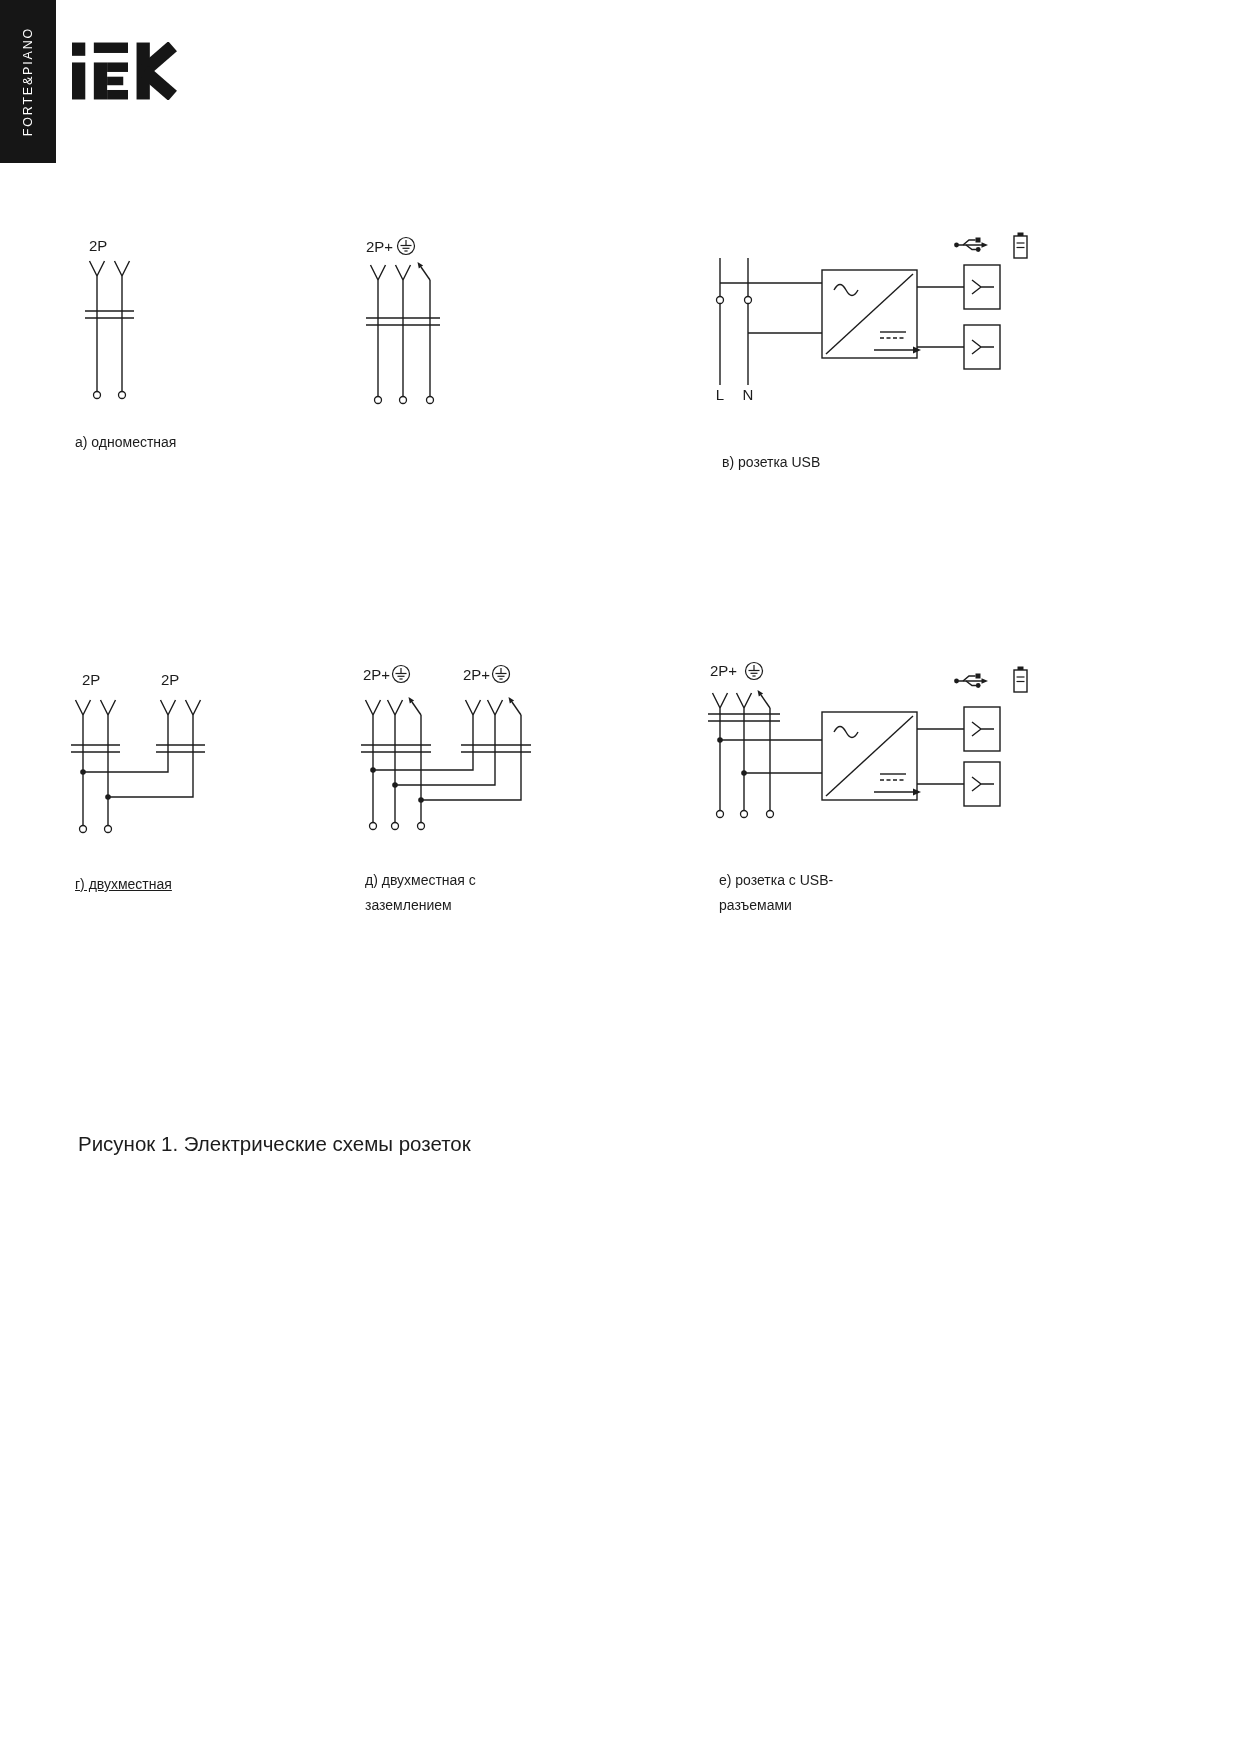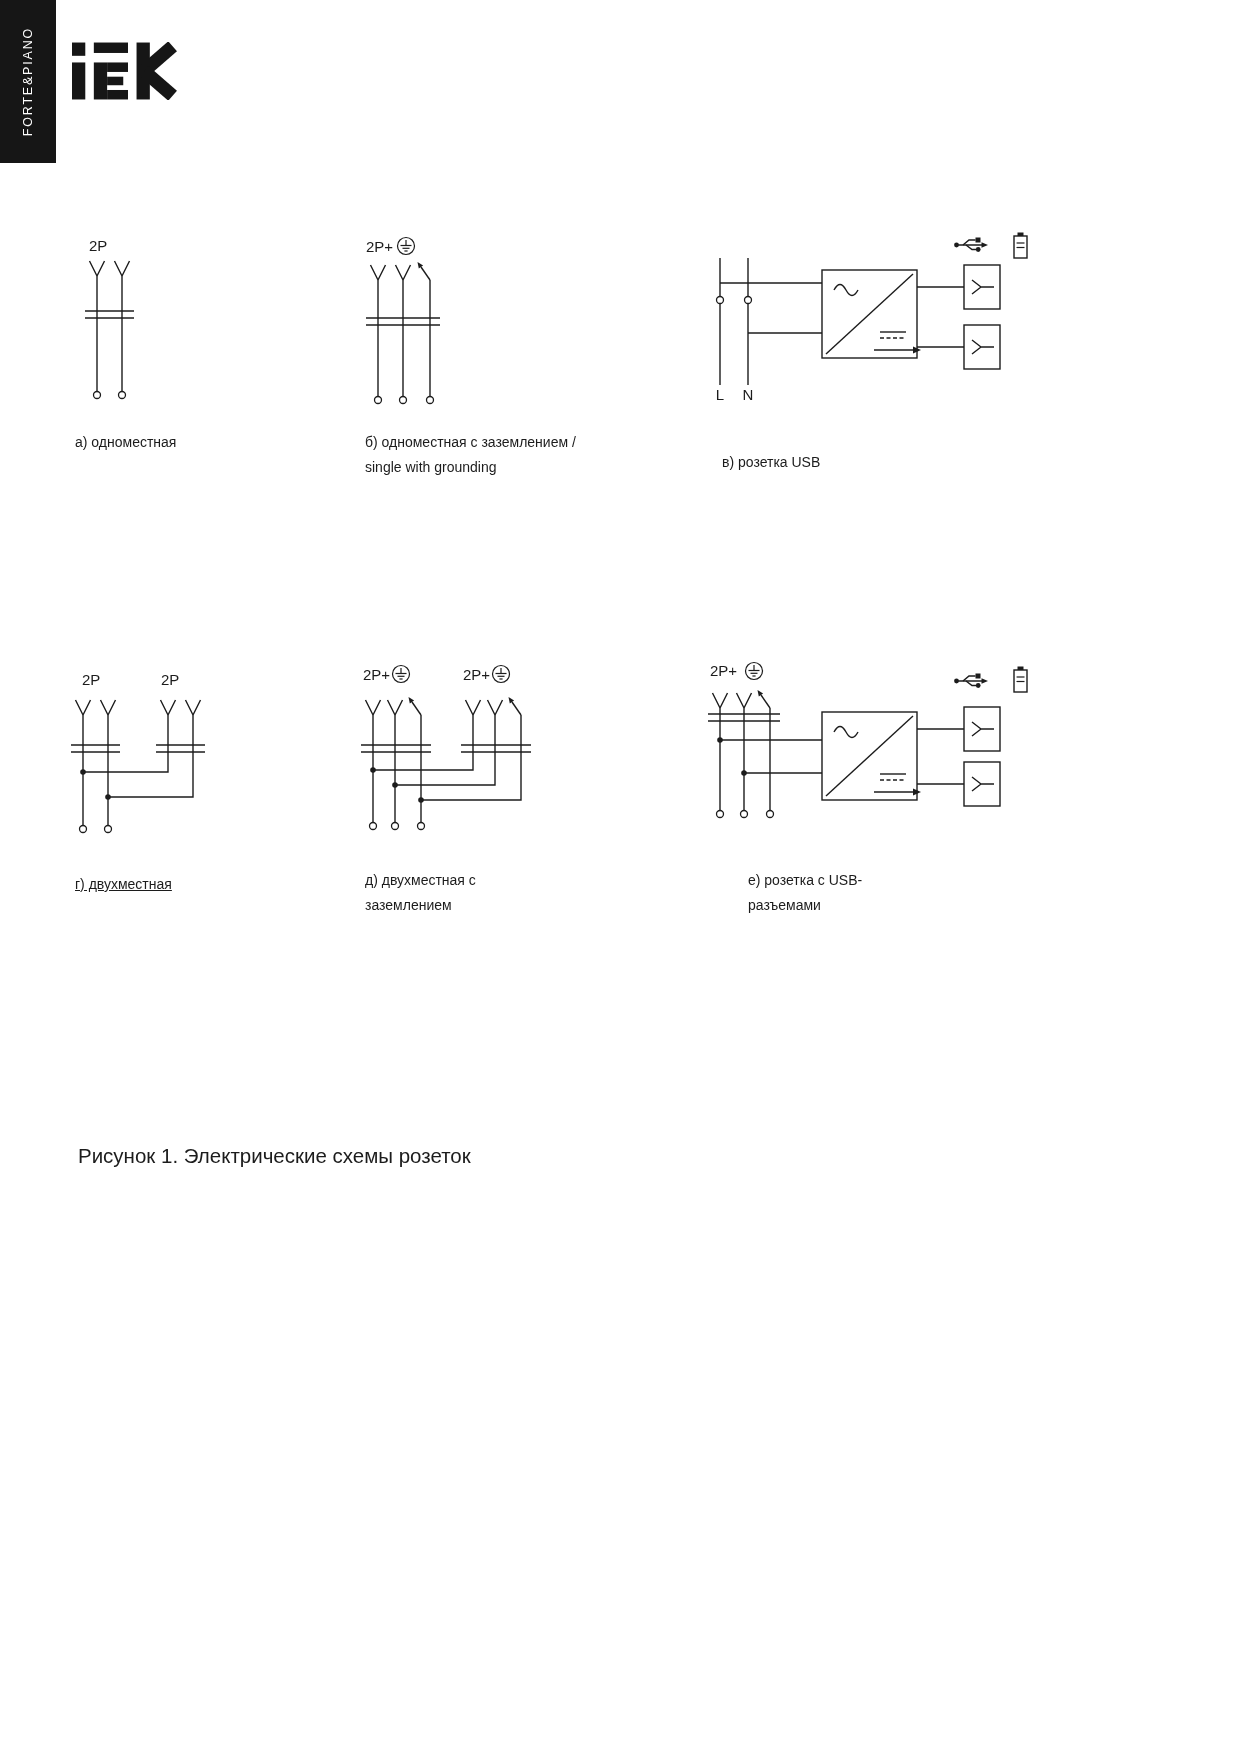--- a/index.html
+++ b/index.html
@@ -174,24 +174,20 @@
     <use href="#term" x="18" y="72"></use>
     <use href="#term" x="46" y="72"></use>
     <use href="#converter" x="120" y="42"></use>
     <use href="#usbport" x="262" y="37"></use>
     <use href="#usbport" x="262" y="97"></use>
     <text x="18" y="172" text-anchor="middle">L</text>
     <text x="46" y="172" text-anchor="middle">N</text>
   </svg>
 
   <div class="abs fig-caption" style="left:75px; top:430px;">а) одноместная</div>
-  <div class="abs fig-caption" style="left:365px; top:430px; width:345px;">
-    <div>б) одноместная с заземлением /</div>
-    <div>single with grounding</div>
-  </div>
   <div class="abs fig-caption" style="left:722px; top:450px;">в) розетка USB</div>
 
   <svg class="abs schem" width="160" height="180" viewBox="0 0 160 180" style="left:58px; top:665px;">
     <text x="24" y="20">2P</text>
     <text x="103" y="20">2P</text>
     <use href="#fork-up" x="25" y="50"></use>
     <use href="#fork-up" x="50" y="50"></use>
     <use href="#fork-up" x="110" y="50"></use>
     <use href="#fork-up" x="135" y="50"></use>
     <g class="wires">
@@ -272,20 +268,20 @@
     <use href="#term" x="18" y="156"></use>
     <use href="#term" x="42" y="156"></use>
     <use href="#term" x="68" y="156"></use>
   </svg>
 
   <div class="abs fig-caption" style="left:75px; top:872px;text-decoration:underline;">г) двухместная</div>
   <div class="abs fig-caption" style="left:365px; top:868px; width:260px;">
     <div>д) двухместная с</div>
     <div>заземлением</div>
   </div>
-  <div class="abs fig-caption" style="left:748px; top:868px; width:260px;">
+  <div class="abs fig-caption" style="left:719px; top:868px; width:260px;">
     <div>е) розетка с USB-</div>
     <div>разъемами</div>
   </div>
 
-  <div class="abs caption-main" style="left:78px; top:1132px;margin-top:12px;">Рисунок 1. Электрические схемы розеток</div>
+  <div class="abs caption-main" style="left:78px; top:1132px;">Рисунок 1. Электрические схемы розеток</div>
 
 </div>
 
 </body></html>

